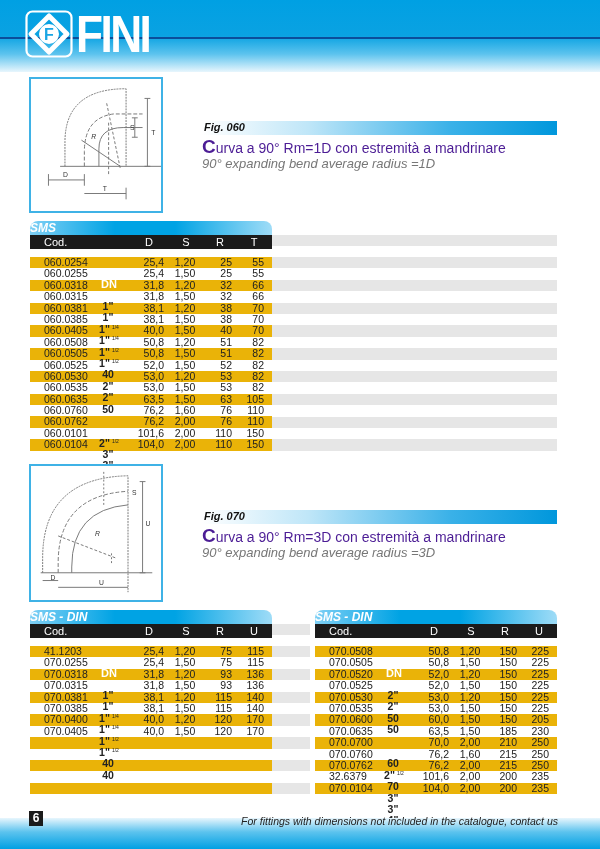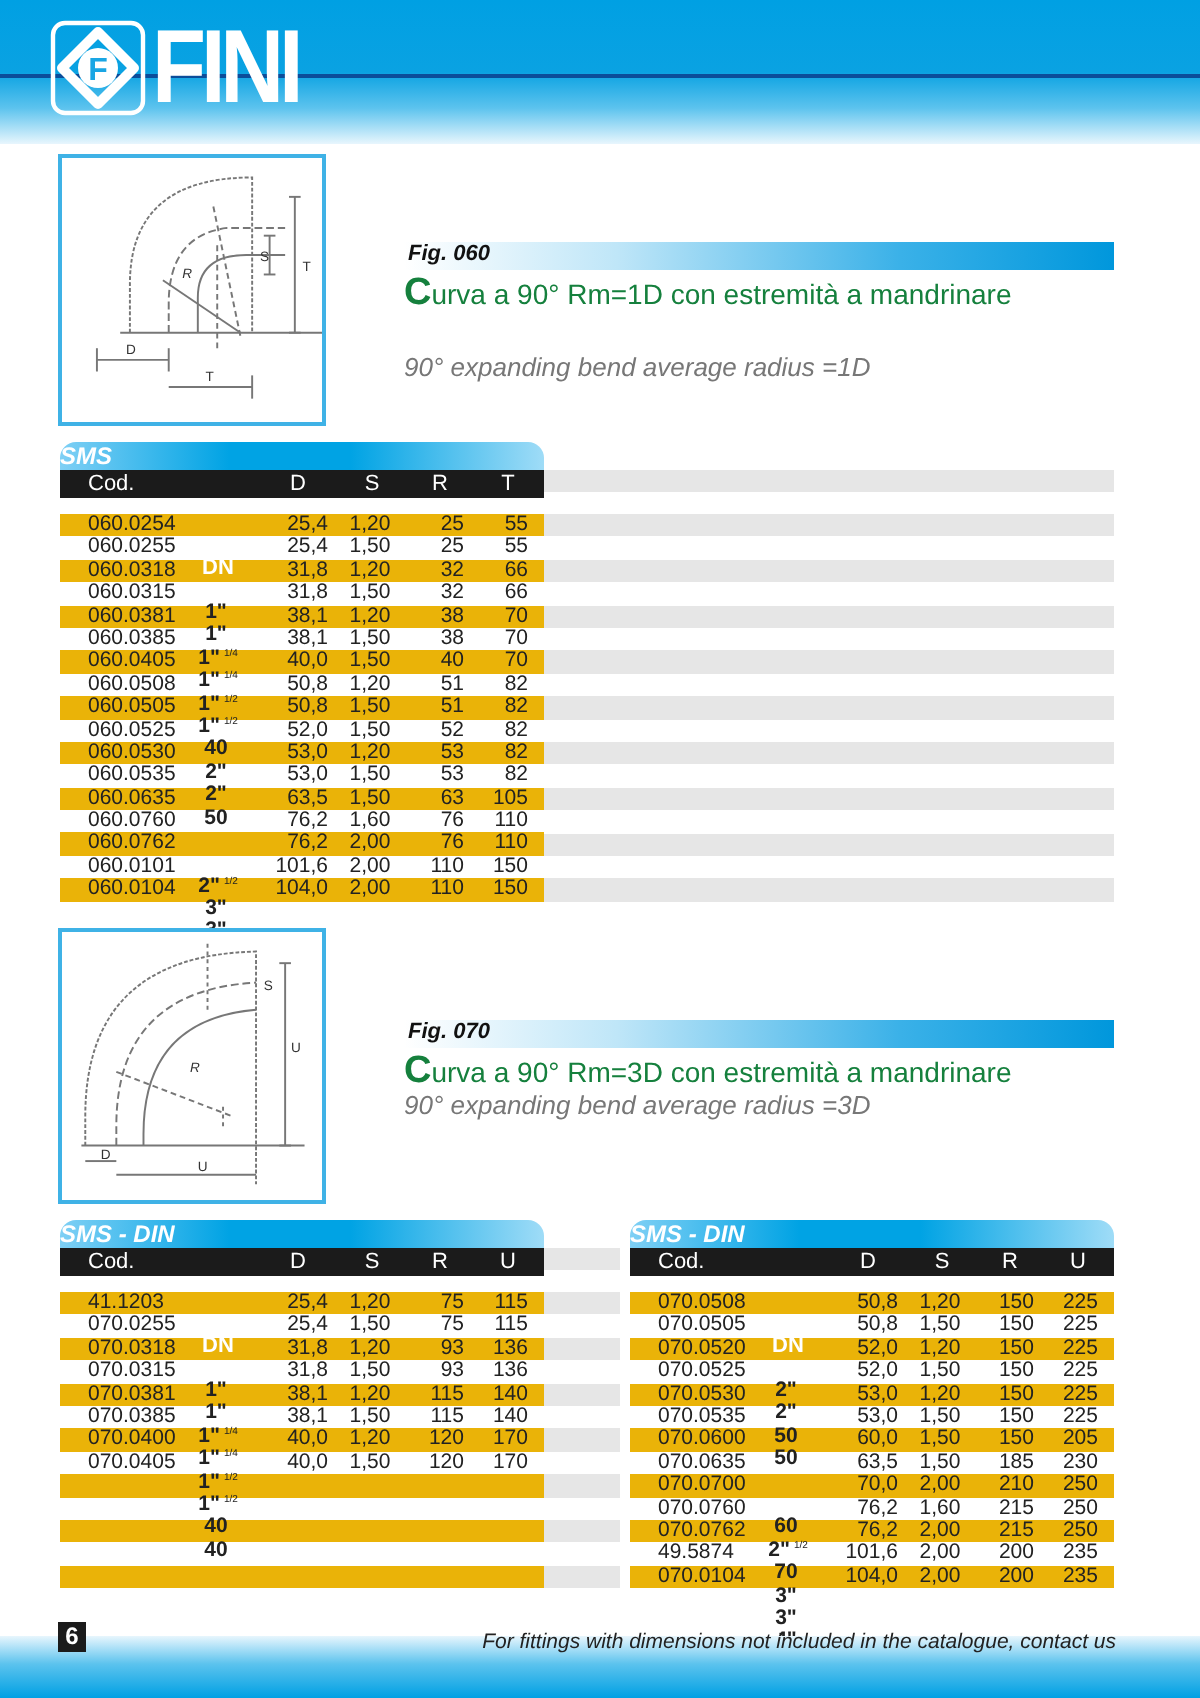--- a/index.html
+++ b/index.html
@@ -16,21 +16,21 @@
     font-size: 52px; letter-spacing: -3px; line-height: 48px; margin-left: 3px; transform: scaleX(0.85); transform-origin: left; }
 
   
   .figbox { position: absolute; border: 2px solid #3fb2e6; background: #fff; }
   .figbox svg { width: 100%; height: 100%; }
   #fig1 { left: 29px; top: 77px; width: 134px; height: 136px; }
   #fig2 { left: 29px; top: 464px; width: 134px; height: 138px; }
 
   .figbar { position: absolute; height: 14px; background: linear-gradient(to right, #ffffff 0%, #bfe6f8 30%, #3ab1e8 70%, #0097dc 100%); }
   .figlabel { position: absolute; font-size: 11px; font-weight: bold; font-style: italic; color: #111; }
-  .title-it { position: absolute; font-size: 14px; color: #15803d; white-space: nowrap; }
+  .title-it { position: absolute; font-size: 14px; color: #4c1d95; white-space: nowrap; }
   .title-it .cap { font-size: 19px; font-weight: bold; }
   .title-en { position: absolute; font-size: 13px; font-style: italic; color: #777; white-space: nowrap; }
 
   
   .tbl { position: absolute; }
   .tbl-cap { height: 14px; border-radius: 8px 8px 0 0;
     background: linear-gradient(to right, #7fd0f5 0%, #00a3e4 35%, #00a3e4 60%, #9fdcf7 100%);
     color: #fff; font-weight: bold; font-style: italic; font-size: 12px; text-align: left; line-height: 14px; }
   .tbl-head { display: flex; background: #1b1b1b; color: #fff; font-size: 11px; height: 14px; line-height: 14px; }
   .tbl-row { display: flex; font-size: 10.5px; height: 11.4px; line-height: 11.4px; color: #222; }
@@ -99,21 +99,21 @@
     <text x="62" y="62" font-size="7" font-style="italic" fill="#333" font-family="Liberation Sans, sans-serif">R</text>
     <text x="102" y="53" font-size="7" fill="#333" font-family="Liberation Sans, sans-serif">S</text>
     <text x="124" y="58" font-size="7" fill="#333" font-family="Liberation Sans, sans-serif">T</text>
     <text x="33" y="101" font-size="7" fill="#333" font-family="Liberation Sans, sans-serif">D</text>
     <text x="74" y="115" font-size="7" fill="#333" font-family="Liberation Sans, sans-serif">T</text>
   </svg>
 </div>
 <div class="figbar" style="left:202px; top:121px; width:355px;"></div>
 <div class="figlabel" style="left:204px; top:121px;">Fig. 060</div>
 <div class="title-it" style="left:202px; top:136px;"><span class="cap">C</span><span>urva a 90° Rm=1D con estremità a mandrinare</span></div>
-<div class="title-en" style="left:202px; top:156px;margin-top:20px;">90° expanding bend average radius =1D</div>
+<div class="title-en" style="left:202px; top:156px;">90° expanding bend average radius =1D</div>
 
 <div class="tbl" style="left:30px; top:221px; width:242px;">
     <div class="tbl-cap">SMS</div>
     <div class="tbl-head">
       <div class="cell c-cod">Cod.</div>
       <div class="cell c-dn">DN</div>
       <div class="cell c-d">D</div>
       <div class="cell c-s">S</div>
       <div class="cell c-r">R</div>
       <div class="cell c-t">T</div>
@@ -496,21 +496,21 @@
     </div>
     <div class="tbl-row alt">
       <div class="cell c-cod">070.0762</div>
       <div class="cell c-dn"><span>3"</span><sup></sup></div>
       <div class="cell c-d">76,2</div>
       <div class="cell c-s">2,00</div>
       <div class="cell c-r">215</div>
       <div class="cell c-t">250</div>
     </div>
     <div class="tbl-row ">
-      <div class="cell c-cod">49.5874</div>
+      <div class="cell c-cod">32.6379</div>
       <div class="cell c-dn"><span>4"</span><sup></sup></div>
       <div class="cell c-d">101,6</div>
       <div class="cell c-s">2,00</div>
       <div class="cell c-r">200</div>
       <div class="cell c-t">235</div>
     </div>
     <div class="tbl-row alt">
       <div class="cell c-cod">070.0104</div>
       <div class="cell c-dn"><span>100</span><sup></sup></div>
       <div class="cell c-d">104,0</div>

